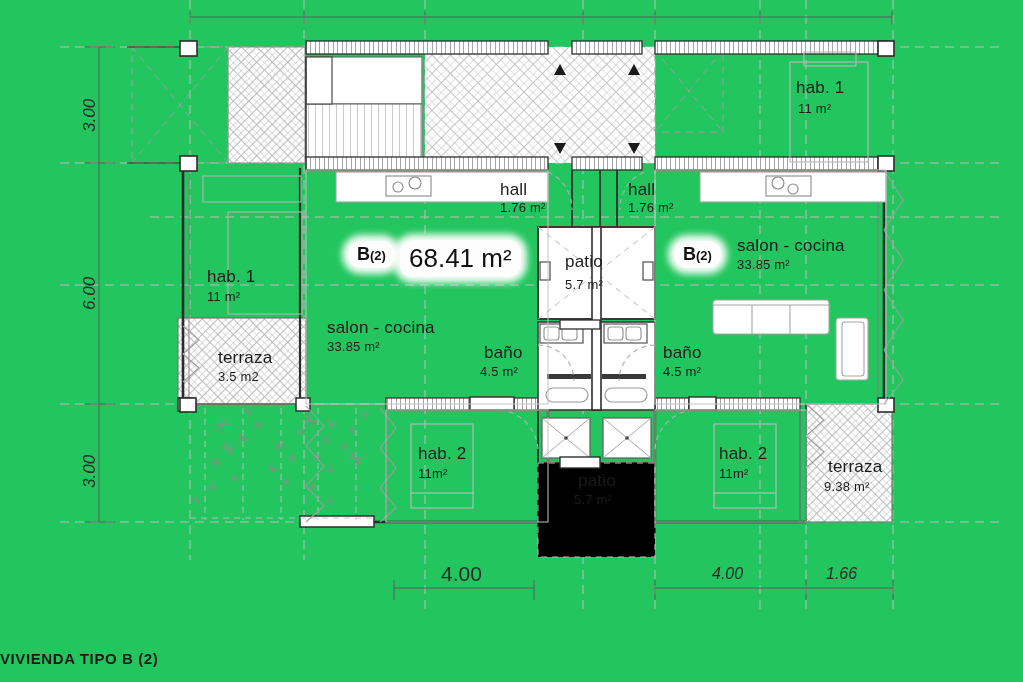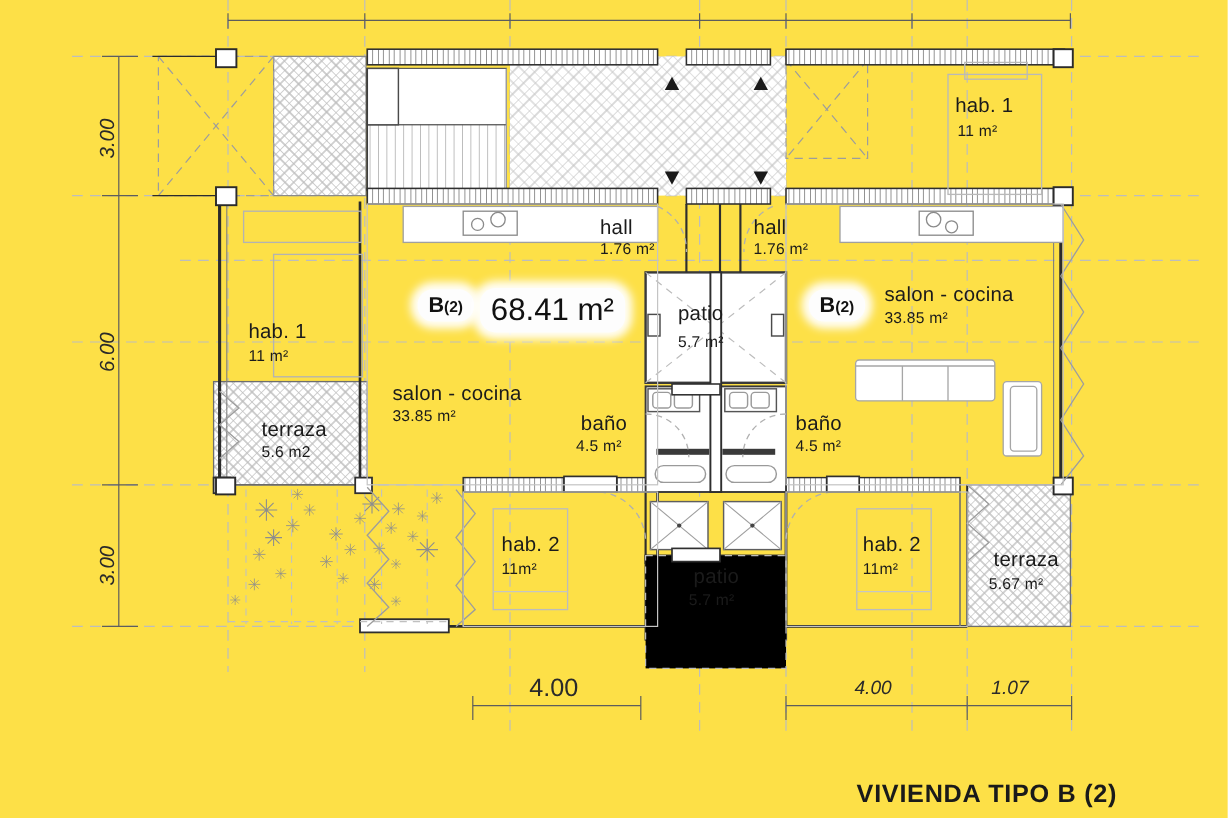--- a/index.html
+++ b/index.html
@@ -1,40 +1,40 @@
 <!DOCTYPE html>
 <html><head>
 <meta charset="utf-8">
 <style>
   html,body{margin:0;padding:0;background:#ffffff;}
   body{width:1023px;height:682px;overflow:hidden;
        font-family:"Liberation Sans","DejaVu Sans",sans-serif;color:#222;}
-  #stage{position:relative;width:1023px;height:682px;background:#fde047;}
+  #stage{position:relative;width:1023px;height:682px;background:#22c55e;}
   svg#plan{position:absolute;left:0;top:0;width:1023px;height:682px;}
 
   
   .lbl{position:absolute;white-space:nowrap;color:#1b1b1b;
        font-family:"Liberation Sans","DejaVu Sans",sans-serif;}
   .room-name{font-size:17px;letter-spacing:.2px;}
   .room-area{font-size:13px;letter-spacing:.2px;}
 
   .badge{position:absolute;background:#fdfdfd;border-radius:13px;
          padding:3px 9px;font-size:18px;font-weight:bold;color:#111;
          box-shadow:0 0 7px 6px rgba(255,255,255,.95);}
   .badge .paren{font-weight:bold;font-size:13px;}
   .badge.area{font-weight:normal;font-size:26px;}
 
   .dim{position:absolute;font-style:italic;font-size:17px;color:#2a2a2a;
        font-family:"Liberation Sans","DejaVu Sans",sans-serif;}
   .dim.vert{transform:rotate(-90deg);transform-origin:left top;}
   .dim.big{font-style:normal;font-size:21px;}
   .dim.small{font-size:16px;}
 
-  #title{position:absolute;left:0;top:650px;width:931px;text-align:right;
-         font-size:21px;font-weight:bold;letter-spacing:.6px;color:#1a1a1a;}
+  #title{position:absolute;left:0;top:650px;width:931px;text-align:left;
+         font-size:15px;font-weight:bold;letter-spacing:.6px;color:#1a1a1a;}
 </style>
 </head>
 <body>
 
 <div id="stage">
 
 <svg id="plan" viewBox="0 0 1023 682">
   <defs>
 
     <pattern id="xhatch" width="11" height="11" patternUnits="userSpaceOnUse" patternTransform="rotate(45)">
@@ -439,49 +439,49 @@
 <div class="lbl room-name" style="left:737px; top:236px;">salon - cocina</div>
 <div class="lbl room-area" style="left:737px; top:257px;">33.85 m²</div>
 
 <div class="lbl room-name" style="left:207px; top:267px;">hab. 1</div>
 <div class="lbl room-area" style="left:207px; top:289px;">11 m²</div>
 
 <div class="lbl room-name" style="left:327px; top:318px;">salon - cocina</div>
 <div class="lbl room-area" style="left:327px; top:339px;">33.85 m²</div>
 
 <div class="lbl room-name" style="left:218px; top:348px;">terraza</div>
-<div class="lbl room-area" style="left:218px; top:369px;">5.6 m2</div>
+<div class="lbl room-area" style="left:218px; top:369px;">3.5 m2</div>
 
 <div class="lbl room-name" style="left:484px; top:343px;">baño</div>
 <div class="lbl room-area" style="left:480px; top:364px;">4.5 m²</div>
 
 <div class="lbl room-name" style="left:663px; top:343px;">baño</div>
 <div class="lbl room-area" style="left:663px; top:364px;">4.5 m²</div>
 
 <div class="lbl room-name" style="left:418px; top:444px;">hab. 2</div>
 <div class="lbl room-area" style="left:418px; top:466px;">11m²</div>
 
 <div class="lbl room-name" style="left:719px; top:444px;">hab. 2</div>
 <div class="lbl room-area" style="left:719px; top:466px;">11m²</div>
 
 <div class="lbl room-name" style="left:578px; top:471px;">patio</div>
 <div class="lbl room-area" style="left:574px; top:492px;">5.7 m²</div>
 
 <div class="lbl room-name" style="left:828px; top:457px;">terraza</div>
-<div class="lbl room-area" style="left:824px; top:479px;">5.67 m²</div>
+<div class="lbl room-area" style="left:824px; top:479px;">9.38 m²</div>
 
 <div class="badge" style="left:348px; top:241px;"><span>B</span><span class="paren">(2)</span></div>
 
 <div class="badge area" style="left:400px; top:240px;">68.41 m²</div>
 
 <div class="badge" style="left:674px; top:241px;"><span>B</span><span class="paren">(2)</span></div>
 
 <div class="dim vert" style="left:80px; top:132px;">3.00</div>
 <div class="dim vert" style="left:80px; top:310px;">6.00</div>
 <div class="dim vert" style="left:80px; top:488px;">3.00</div>
 
 <div class="dim big" style="left:441px; top:562px;">4.00</div>
 <div class="dim small" style="left:712px; top:565px;">4.00</div>
-<div class="dim small" style="left:826px; top:565px;">1.07</div>
+<div class="dim small" style="left:826px; top:565px;">1.66</div>
 
 <div id="title">VIVIENDA TIPO B (2)</div>
 
 </div>
 
 </body></html>

